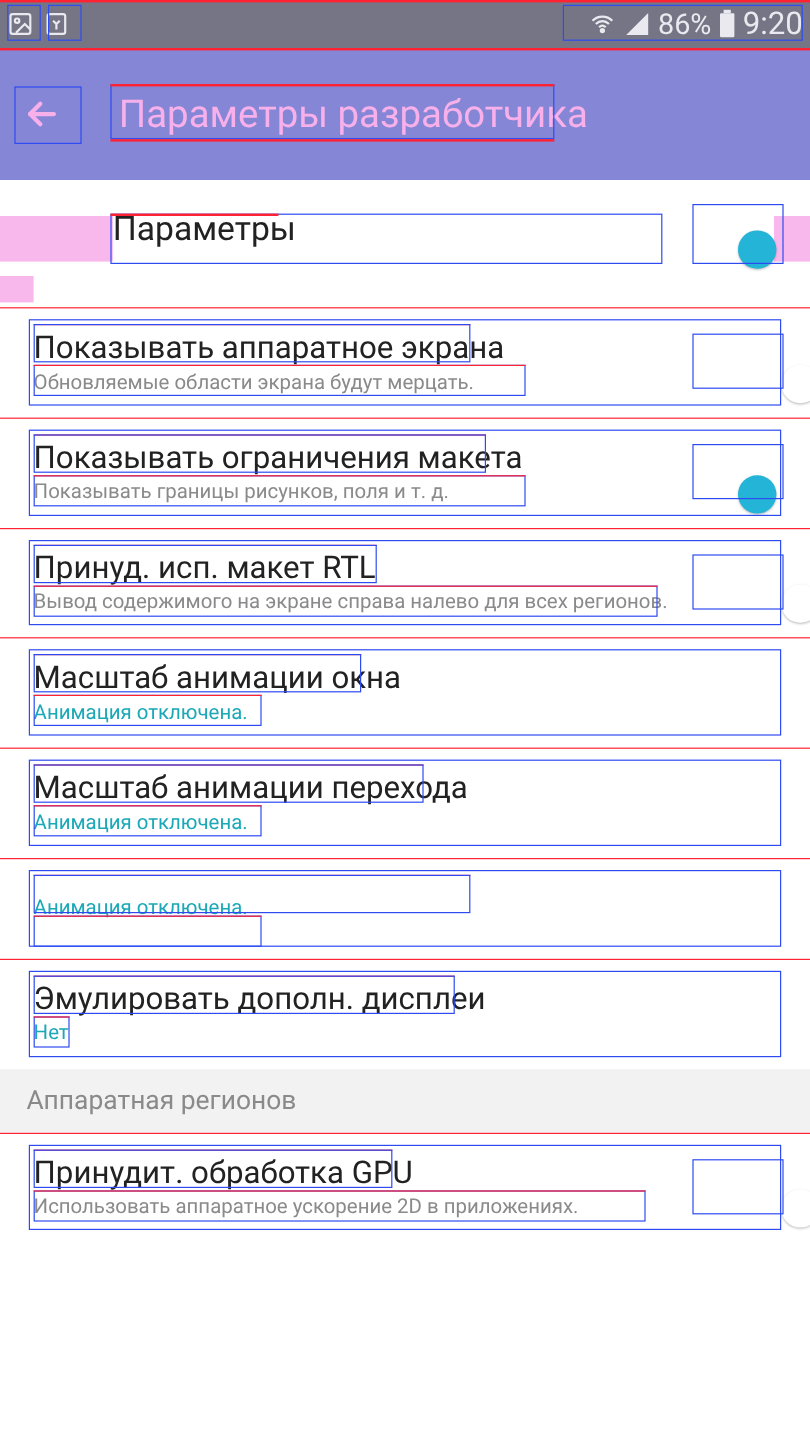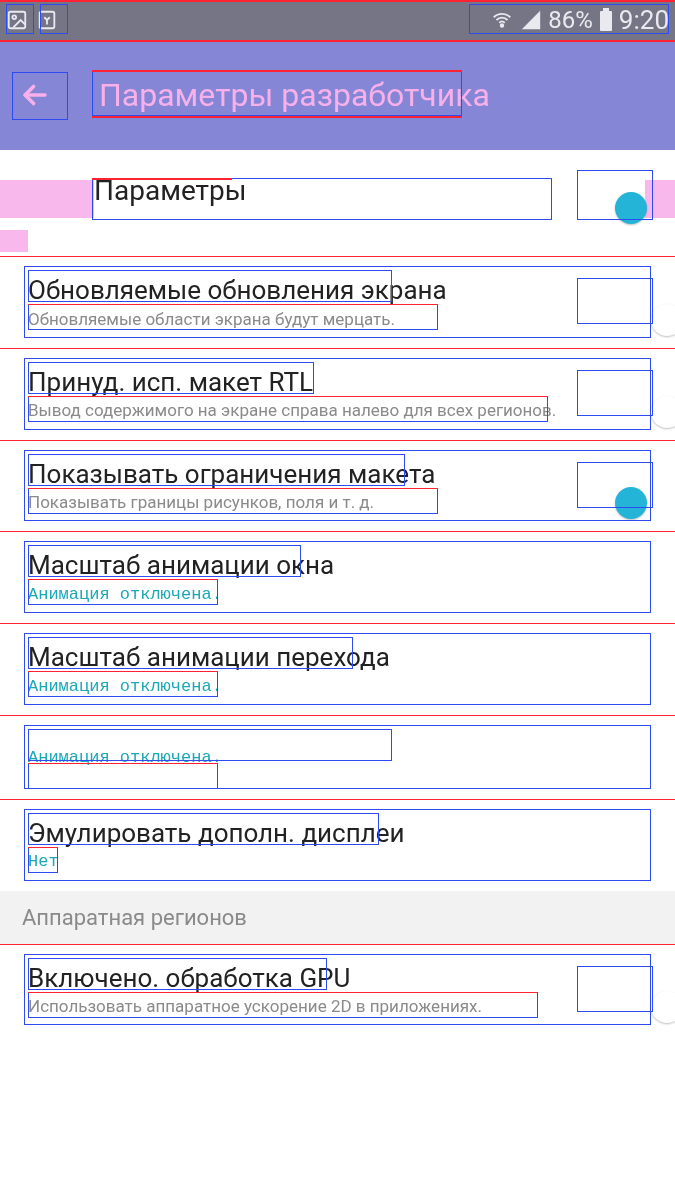--- a/index.html
+++ b/index.html
@@ -55,21 +55,21 @@
   .row {
     position: relative;
     display: flex;
     align-items: center;
     padding: 18px 26px 18px 28px;
     min-height: 84px;
   }
   .row .texts { flex: 1; padding-right: 20px; }
   .row .title { font-size: 26px; color: #222; line-height: 1.25; }
   .row .sub   { font-size: 17px; color: #8a8a8a; line-height: 1.25; margin-top: 2px; }
-  .row .sub.link { color: #1ba8b7; font-family: Liberation Mono, monospace; }
+  .row .sub.link { color: #1ba8b7; }
   .row .switch-wrap { flex: 0 0 auto; }
 
   .section-header {
     position: relative;
     padding: 14px 22px;
     font-size: 22px;
     color: #8a8a8a;
     background: #f2f2f2;
   }
 
@@ -166,62 +166,62 @@
   <div class="debug-blue" style="top:20px;right:22px;width:76px;height:50px;"></div>
 </div>
 
 <div style="height:26px;position:relative;">
   <div class="debug-pink" style="left:0;top:0;width:28px;height:22px;"></div>
 </div>
 
 <div class="list" id="settings-list">
     <div class="row">
       <div class="texts">
-        <div class="title">Обновляемые обновления экрана</div>
+        <div class="title">Показывать аппаратное экрана</div>
         <div class="sub">Обновляемые области экрана будут мерцать.</div>
       </div>
       <span class="switch-wrap"><span class="switch"><span class="knob"></span></span></span>
       <div class="debug-red" style="top: 0px; left: 0px; right: 0px; height: 0px; border-right: none; border-bottom: none; border-left: none; border-image: initial; border-top: 1px solid rgb(255, 34, 51);"></div>
       <div class="debug-blue" style="inset: 10px 24px;"></div>
       <div class="debug-blue" style="top: 22px; right: 22px; width: 76px; height: 46px;"></div>
       <div class="debug-red" style="top: 14px; left: 28px; height: 0px; border-right: none; border-bottom: none; border-left: none; border-image: initial; border-top: 1px solid rgb(255, 34, 51); width: 364px; max-width: 520px;"></div>
       <div class="debug-blue" style="top: 14px; left: 28px; height: 32px; width: 364px; max-width: 520px;"></div>
       <div class="debug-blue" style="top: 48px; left: 28px; height: 26px; width: 410px; max-width: 520px;"></div>
       <div class="debug-red" style="top: 48px; left: 28px; height: 0px; border-right: none; border-bottom: none; border-left: none; border-image: initial; border-top: 1px solid rgb(255, 34, 51); width: 410px; max-width: 520px;"></div>
     </div>
     <div class="row">
       <div class="texts">
+        <div class="title">Показывать ограничения макета</div>
+        <div class="sub">Показывать границы рисунков, поля и т. д.</div>
+      </div>
+      <span class="switch-wrap"><span class="switch on"><span class="knob"></span></span></span>
+      <div class="debug-red" style="top: 0px; left: 0px; right: 0px; height: 0px; border-right: none; border-bottom: none; border-left: none; border-image: initial; border-top: 1px solid rgb(255, 34, 51);"></div>
+      <div class="debug-blue" style="inset: 10px 24px;"></div>
+      <div class="debug-blue" style="top: 22px; right: 22px; width: 76px; height: 46px;"></div>
+      <div class="debug-red" style="top: 14px; left: 28px; height: 0px; border-right: none; border-bottom: none; border-left: none; border-image: initial; border-top: 1px solid rgb(255, 34, 51); width: 377px; max-width: 520px;"></div>
+      <div class="debug-blue" style="top: 14px; left: 28px; height: 32px; width: 377px; max-width: 520px;"></div>
+      <div class="debug-blue" style="top: 48px; left: 28px; height: 26px; width: 410px; max-width: 520px;"></div>
+      <div class="debug-red" style="top: 48px; left: 28px; height: 0px; border-right: none; border-bottom: none; border-left: none; border-image: initial; border-top: 1px solid rgb(255, 34, 51); width: 410px; max-width: 520px;"></div>
+    </div>
+    <div class="row">
+      <div class="texts">
         <div class="title">Принуд. исп. макет RTL</div>
         <div class="sub">Вывод содержимого на экране справа налево для всех регионов.</div>
       </div>
       <span class="switch-wrap"><span class="switch"><span class="knob"></span></span></span>
       <div class="debug-red" style="top: 0px; left: 0px; right: 0px; height: 0px; border-right: none; border-bottom: none; border-left: none; border-image: initial; border-top: 1px solid rgb(255, 34, 51);"></div>
       <div class="debug-blue" style="inset: 10px 24px;"></div>
       <div class="debug-blue" style="top: 22px; right: 22px; width: 76px; height: 46px;"></div>
       <div class="debug-red" style="top: 14px; left: 28px; height: 0px; border-right: none; border-bottom: none; border-left: none; border-image: initial; border-top: 1px solid rgb(255, 34, 51); width: 286px; max-width: 520px;"></div>
       <div class="debug-blue" style="top: 14px; left: 28px; height: 32px; width: 286px; max-width: 520px;"></div>
       <div class="debug-blue" style="top: 48px; left: 28px; height: 26px; width: 600px; max-width: 520px;"></div>
       <div class="debug-red" style="top: 48px; left: 28px; height: 0px; border-right: none; border-bottom: none; border-left: none; border-image: initial; border-top: 1px solid rgb(255, 34, 51); width: 600px; max-width: 520px;"></div>
     </div>
     <div class="row">
       <div class="texts">
-        <div class="title">Показывать ограничения макета</div>
-        <div class="sub">Показывать границы рисунков, поля и т. д.</div>
-      </div>
-      <span class="switch-wrap"><span class="switch on"><span class="knob"></span></span></span>
-      <div class="debug-red" style="top: 0px; left: 0px; right: 0px; height: 0px; border-right: none; border-bottom: none; border-left: none; border-image: initial; border-top: 1px solid rgb(255, 34, 51);"></div>
-      <div class="debug-blue" style="inset: 10px 24px;"></div>
-      <div class="debug-blue" style="top: 22px; right: 22px; width: 76px; height: 46px;"></div>
-      <div class="debug-red" style="top: 14px; left: 28px; height: 0px; border-right: none; border-bottom: none; border-left: none; border-image: initial; border-top: 1px solid rgb(255, 34, 51); width: 377px; max-width: 520px;"></div>
-      <div class="debug-blue" style="top: 14px; left: 28px; height: 32px; width: 377px; max-width: 520px;"></div>
-      <div class="debug-blue" style="top: 48px; left: 28px; height: 26px; width: 410px; max-width: 520px;"></div>
-      <div class="debug-red" style="top: 48px; left: 28px; height: 0px; border-right: none; border-bottom: none; border-left: none; border-image: initial; border-top: 1px solid rgb(255, 34, 51); width: 410px; max-width: 520px;"></div>
-    </div>
-    <div class="row">
-      <div class="texts">
         <div class="title">Масштаб анимации окна</div>
         <div class="sub link">Анимация отключена.</div>
       </div>
       <div class="debug-red" style="top: 0px; left: 0px; right: 0px; height: 0px; border-right: none; border-bottom: none; border-left: none; border-image: initial; border-top: 1px solid rgb(255, 34, 51);"></div>
       <div class="debug-blue" style="inset: 10px 24px;"></div>
       <div class="debug-red" style="top: 14px; left: 28px; height: 0px; border-right: none; border-bottom: none; border-left: none; border-image: initial; border-top: 1px solid rgb(255, 34, 51); width: 273px; max-width: 520px;"></div>
       <div class="debug-blue" style="top: 14px; left: 28px; height: 32px; width: 273px; max-width: 520px;"></div>
       <div class="debug-blue" style="top: 48px; left: 28px; height: 26px; width: 190px; max-width: 520px;"></div>
       <div class="debug-red" style="top: 48px; left: 28px; height: 0px; border-right: none; border-bottom: none; border-left: none; border-image: initial; border-top: 1px solid rgb(255, 34, 51); width: 190px; max-width: 520px;"></div>
     </div>
@@ -260,21 +260,21 @@
       <div class="debug-blue" style="top: 48px; left: 28px; height: 26px; width: 30px; max-width: 520px;"></div>
       <div class="debug-red" style="top: 48px; left: 28px; height: 0px; border-right: none; border-bottom: none; border-left: none; border-image: initial; border-top: 1px solid rgb(255, 34, 51); width: 30px; max-width: 520px;"></div>
     </div>
   </div>
 
 <div class="section-header">Аппаратная регионов</div>
 
 <div class="list" id="settings-list-2">
     <div class="row">
       <div class="texts">
-        <div class="title">Включено. обработка GPU</div>
+        <div class="title">Принудит. обработка GPU</div>
         <div class="sub">Использовать аппаратное ускорение 2D в приложениях.</div>
       </div>
       <span class="switch-wrap"><span class="switch"><span class="knob"></span></span></span>
       <div class="debug-red" style="top: 0px; left: 0px; right: 0px; height: 0px; border-right: none; border-bottom: none; border-left: none; border-image: initial; border-top: 1px solid rgb(255, 34, 51);"></div>
       <div class="debug-blue" style="inset: 10px 24px;"></div>
       <div class="debug-blue" style="top: 22px; right: 22px; width: 76px; height: 46px;"></div>
       <div class="debug-red" style="top: 14px; left: 28px; height: 0px; border-right: none; border-bottom: none; border-left: none; border-image: initial; border-top: 1px solid rgb(255, 34, 51); width: 299px; max-width: 520px;"></div>
       <div class="debug-blue" style="top: 14px; left: 28px; height: 32px; width: 299px; max-width: 520px;"></div>
       <div class="debug-blue" style="top: 48px; left: 28px; height: 26px; width: 510px; max-width: 520px;"></div>
       <div class="debug-red" style="top: 48px; left: 28px; height: 0px; border-right: none; border-bottom: none; border-left: none; border-image: initial; border-top: 1px solid rgb(255, 34, 51); width: 510px; max-width: 520px;"></div>

